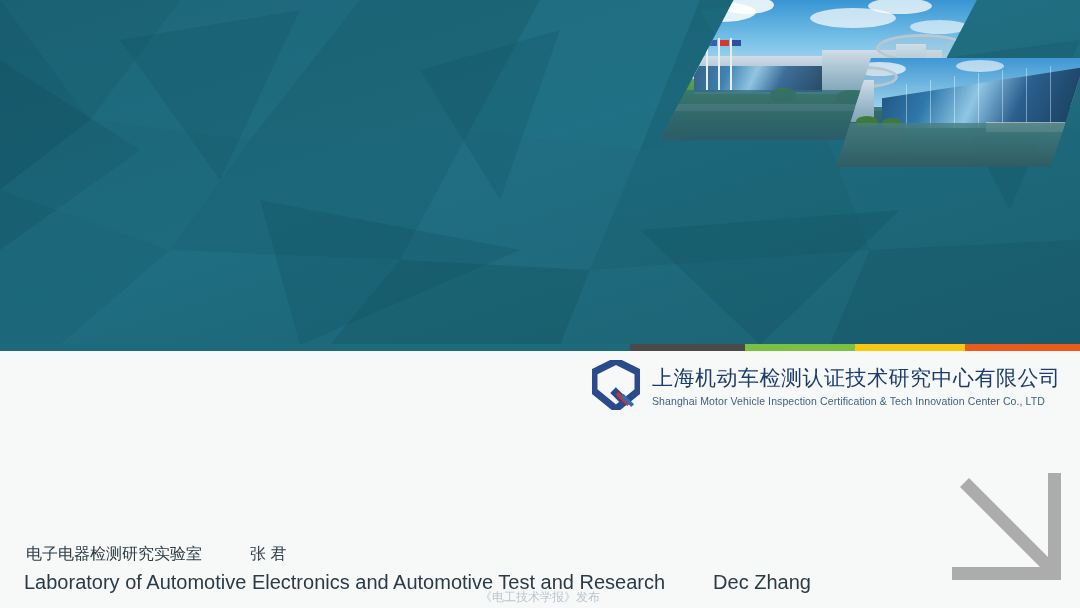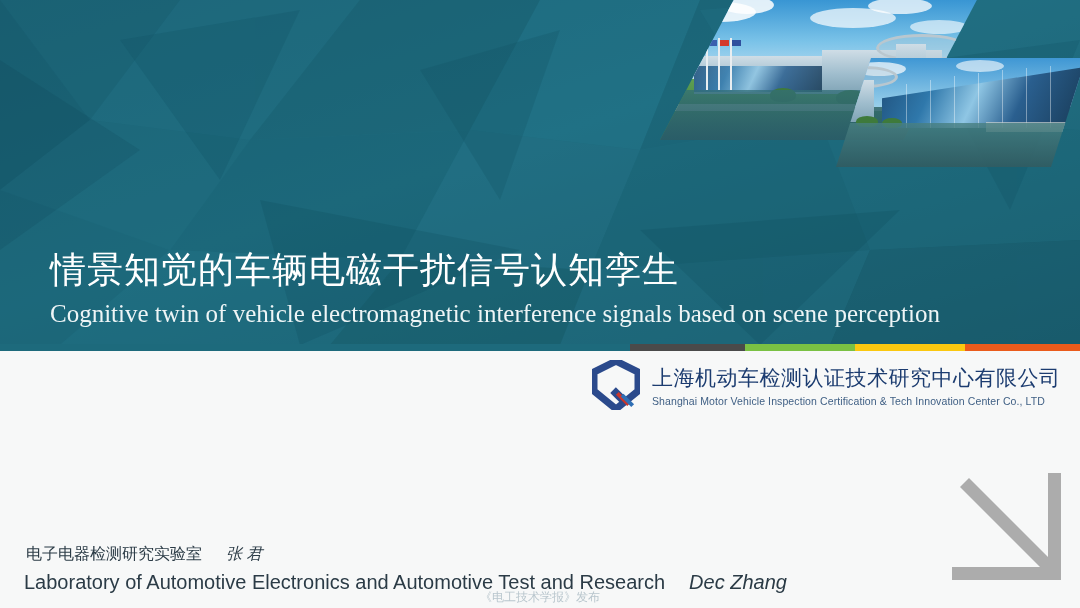--- a/index.html
+++ b/index.html
@@ -167,21 +167,21 @@
     font-family: "Liberation Sans", "DejaVu Sans", sans-serif;
   }
   .footer-en {
     position: absolute;
     left: 24px; top: 571px;
     font-size: 20px;
     color: #2b3b46;
     white-space: nowrap;
     font-family: "Liberation Sans", sans-serif;
   }
-  .footer-name { margin-left: 24px; font-style: italic; }
+  .footer-name { margin-left: 48px; }
 
   .watermark {
     position: absolute;
     left: 0; top: 589px;
     width: 1080px;
     text-align: center;
     font-size: 12px;
     color: #b9c6cd;
     font-family: "Liberation Sans", "DejaVu Sans", sans-serif;
     pointer-events: none;
@@ -278,22 +278,20 @@
         <div class="ph-mullion" style="left:190px;top:10px;height:60px;"></div>
         <div class="ph-mullion" style="left:214px;top:8px;height:62px;"></div>
         <div class="ph-bldg" style="left:8px;top:22px;width:30px;height:42px;"></div>
         <div class="ph-shrub" style="left:20px;top:58px;width:22px;height:11px;"></div>
         <div class="ph-shrub" style="left:46px;top:60px;width:20px;height:10px;"></div>
         <div class="ph-path" style="left:150px;top:64px;width:100px;height:10px;opacity:.7;"></div>
         <div class="ph-water" style="height:40%;background:linear-gradient(180deg,rgba(72,128,130,.8) 0%,rgba(48,92,98,.95) 100%);"></div>
       </div>
     </div>
 
-    <div class="title-cn">情景知觉的车辆电磁干扰信号认知孪生</div>
-    <div class="title-en">Cognitive twin of vehicle electromagnetic interference signals based on scene perception</div>
   </div>
 
   <div class="divider">
     <div class="seg" style="width:630px;background:#1d6a7c;"></div>
     <div class="seg" style="width:115px;background:#4a4a4a;"></div>
     <div class="seg" style="width:110px;background:#7ac143;"></div>
     <div class="seg" style="width:110px;background:#fbc810;"></div>
     <div class="seg" style="width:115px;background:#ea5b1c;"></div>
   </div>
 

